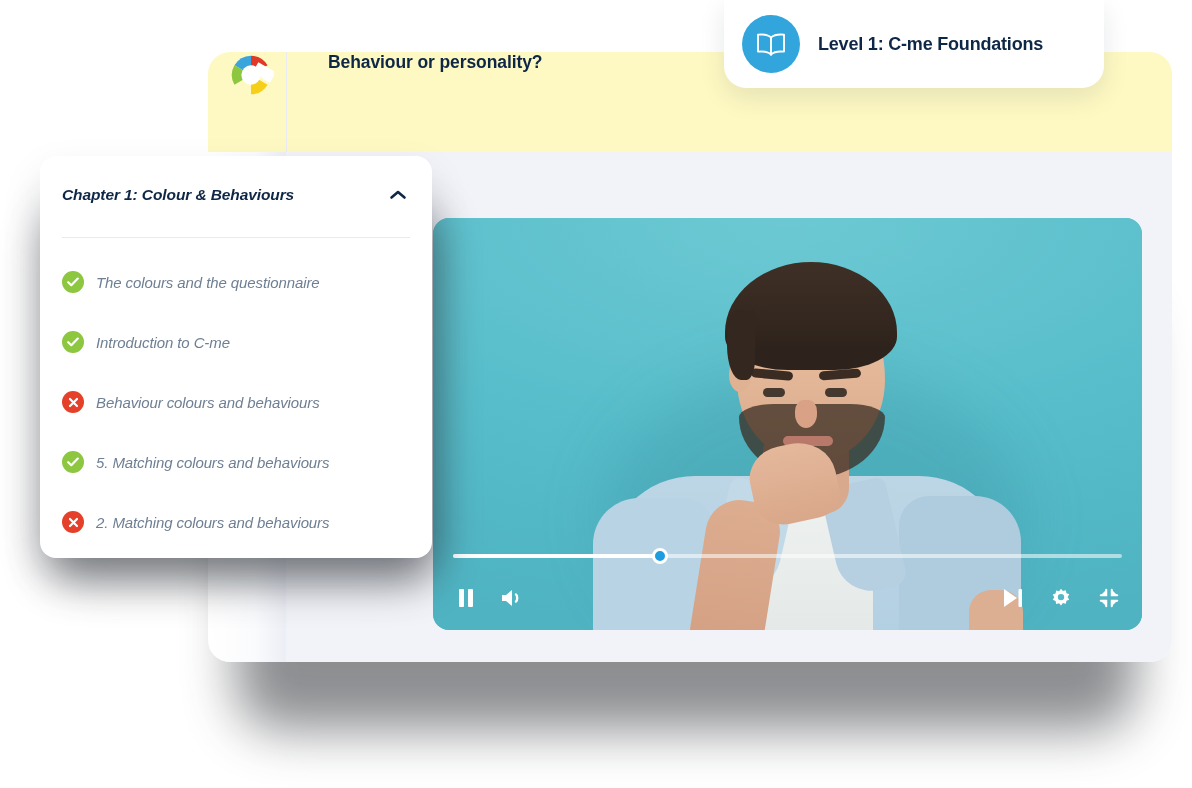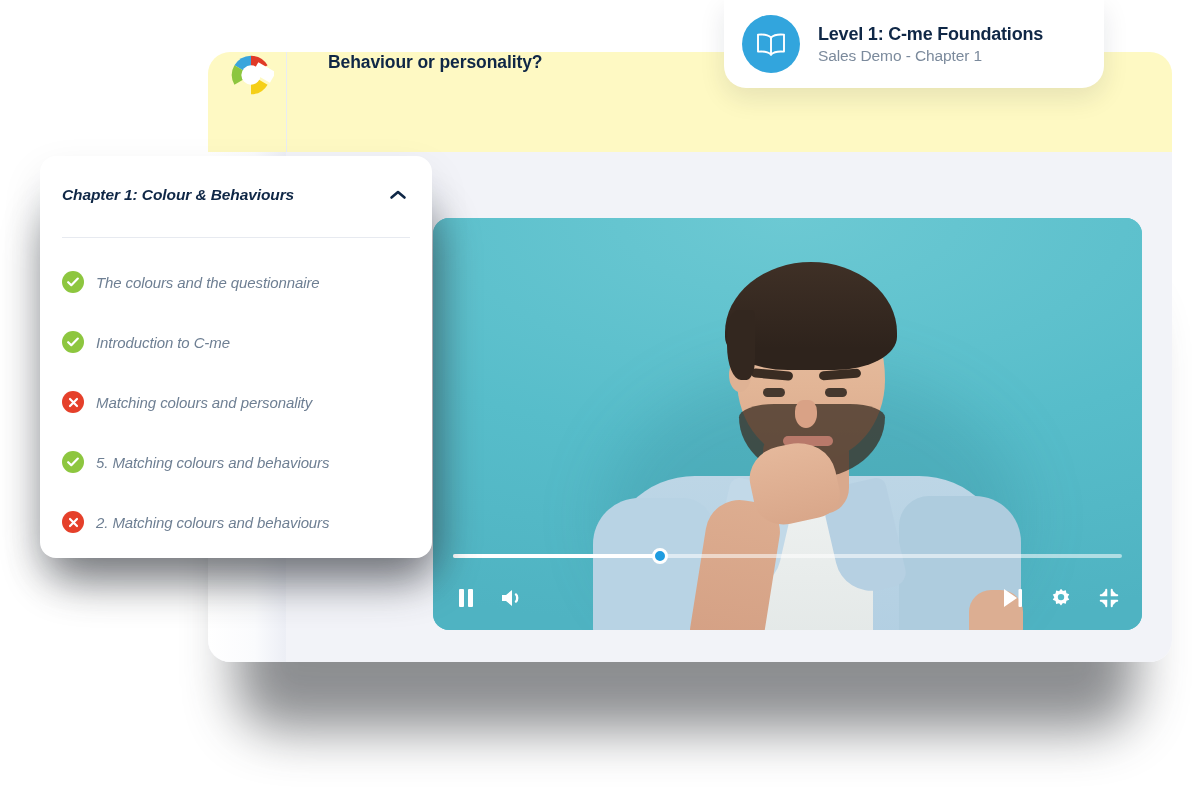--- a/index.html
+++ b/index.html
@@ -646,21 +646,21 @@
           </svg>
       </span>
       <span class="lesson-label">Introduction to C-me</span>
     </div>
     <div class="lesson-item">
       <span class="status-icon fail">
         <svg width="11" height="11" viewBox="0 0 11 11" stroke-width="2.2" stroke-linecap="round" aria-hidden="true">
             <path d="M2 2l7 7M9 2l-7 7"></path>
           </svg>
       </span>
-      <span class="lesson-label">Matching colours and personality</span>
+      <span class="lesson-label">Behaviour colours and behaviours</span>
     </div>
     <div class="lesson-item">
       <span class="status-icon done">
         <svg width="12" height="10" viewBox="0 0 12 10" stroke-width="2.2" stroke-linecap="round" stroke-linejoin="round" aria-hidden="true">
             <path d="M1.2 5.2l3.1 3L10.8 1.6"></path>
           </svg>
       </span>
       <span class="lesson-label">5. Matching colours and behaviours</span>
     </div>
     <div class="lesson-item">
@@ -677,15 +677,14 @@
 <div id="course-badge">
   <div id="badge-icon-circle">
     <svg width="32" height="26" viewBox="0 0 32 26" stroke-width="1.9" stroke-linecap="round" stroke-linejoin="round" aria-hidden="true">
       <path d="M16 6.5C13.5 4 9.5 3 3 3.6v17C9.5 20 13.5 21 16 23.5"></path>
       <path d="M16 6.5C18.5 4 22.5 3 29 3.6v17C22.5 20 18.5 21 16 23.5"></path>
       <path d="M16 6.5v17"></path>
     </svg>
   </div>
   <div id="badge-text">
     <div id="badge-title">Level 1: C-me Foundations</div>
-    <div id="badge-subtitle">Sales Demo - Chapter 1</div>
   </div>
 </div>
 
 </body></html>

